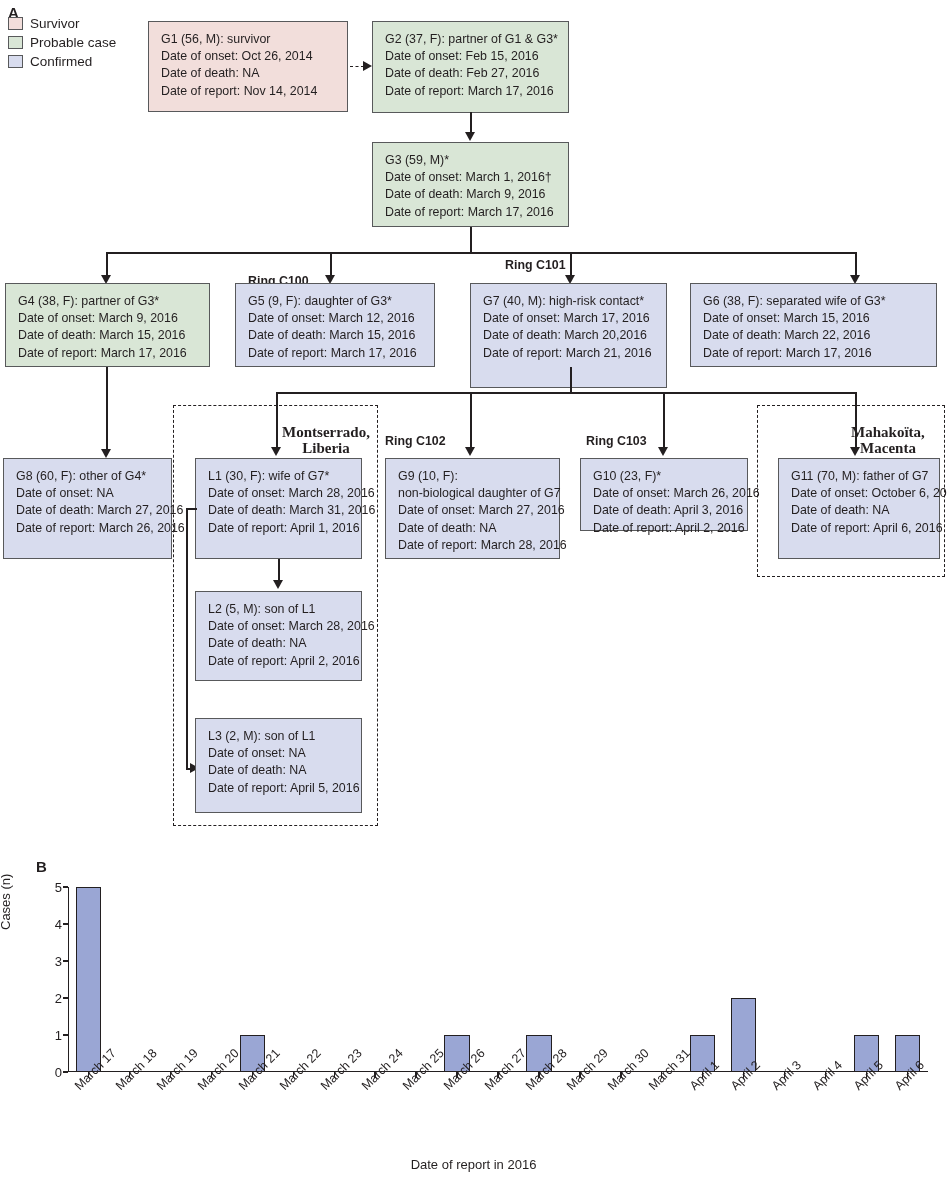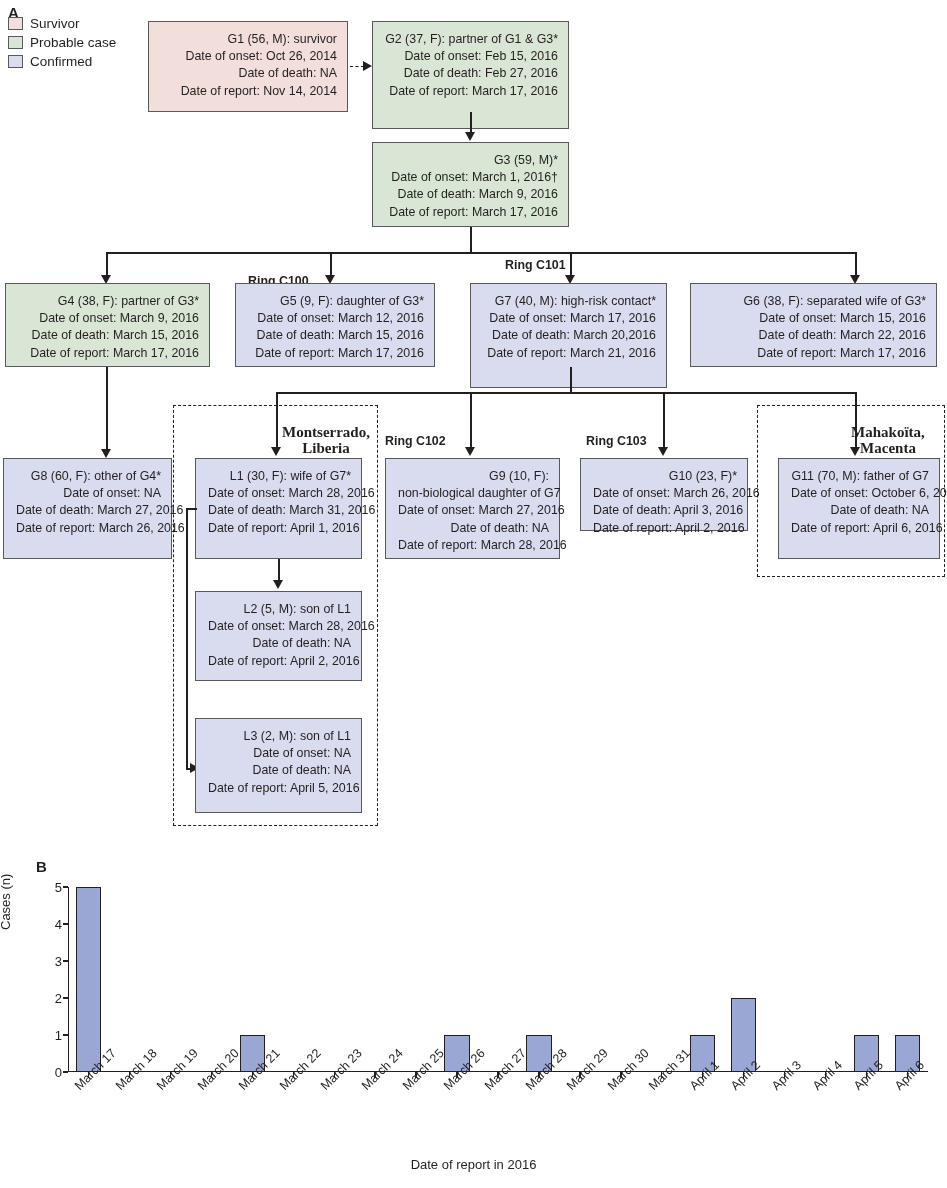--- a/index.html
+++ b/index.html
@@ -16,21 +16,21 @@
   .legend-sw{width:15px;height:13px;border:1px solid #58595b;margin-right:7px;box-sizing:border-box;}
   .legend-label{font-size:13.5px;line-height:13px;}
 
   
   .node{
     position:absolute;box-sizing:border-box;
     border:1.4px solid #58595b;
     padding:9px 10px 8px 12px;
     font-size:12.4px;line-height:17.2px;
   }
-  .node .ln{white-space:nowrap;text-align:right;}
+  .node .ln{white-space:nowrap;}
   .survivor{background:#f2dedb;}
   .probable{background:#d9e6d6;}
   .confirmed{background:#d8dcee;}
 
   
   .ringlab{position:absolute;font-size:12.4px;font-weight:bold;line-height:15px;}
   .regionlab{position:absolute;font-size:15px;font-weight:bold;line-height:16px;text-align:center;font-family:Liberation Serif, serif;}
 
   
   .dashbox{position:absolute;box-sizing:border-box;border:1.6px dashed #231f20;}
@@ -78,21 +78,21 @@
 <div class="dashbox" style="left:173px;top:405px;width:205px;height:421px;"></div>
 <div class="dashbox" style="left:757px;top:405px;width:188px;height:172px;"></div>
 
 <div class="node survivor" style="left:148px;top:21px;width:200px;height:91px;">
   <div class="ln">G1 (56, M): survivor</div>
   <div class="ln">Date of onset: Oct 26, 2014</div>
   <div class="ln">Date of death: NA</div>
   <div class="ln">Date of report: Nov 14, 2014</div>
 </div>
 
-<div class="node probable" style="left:372px;top:21px;width:197px;height:108px;">
+<div class="node probable" style="left:372px;top:21px;width:197px;height:92px;">
   <div class="ln">G2 (37, F): partner of G1 &amp; G3*</div>
   <div class="ln">Date of onset: Feb 15, 2016</div>
   <div class="ln">Date of death: Feb 27, 2016</div>
   <div class="ln">Date of report: March 17, 2016</div>
 </div>
 
 <div class="ln-h dashed" style="left:350px;top:66px;width:14px;"></div>
 <div class="arrow-r" style="left:363px;top:61px;"></div>
 
 <div class="node probable" style="left:372px;top:142px;width:197px;height:85px;">

